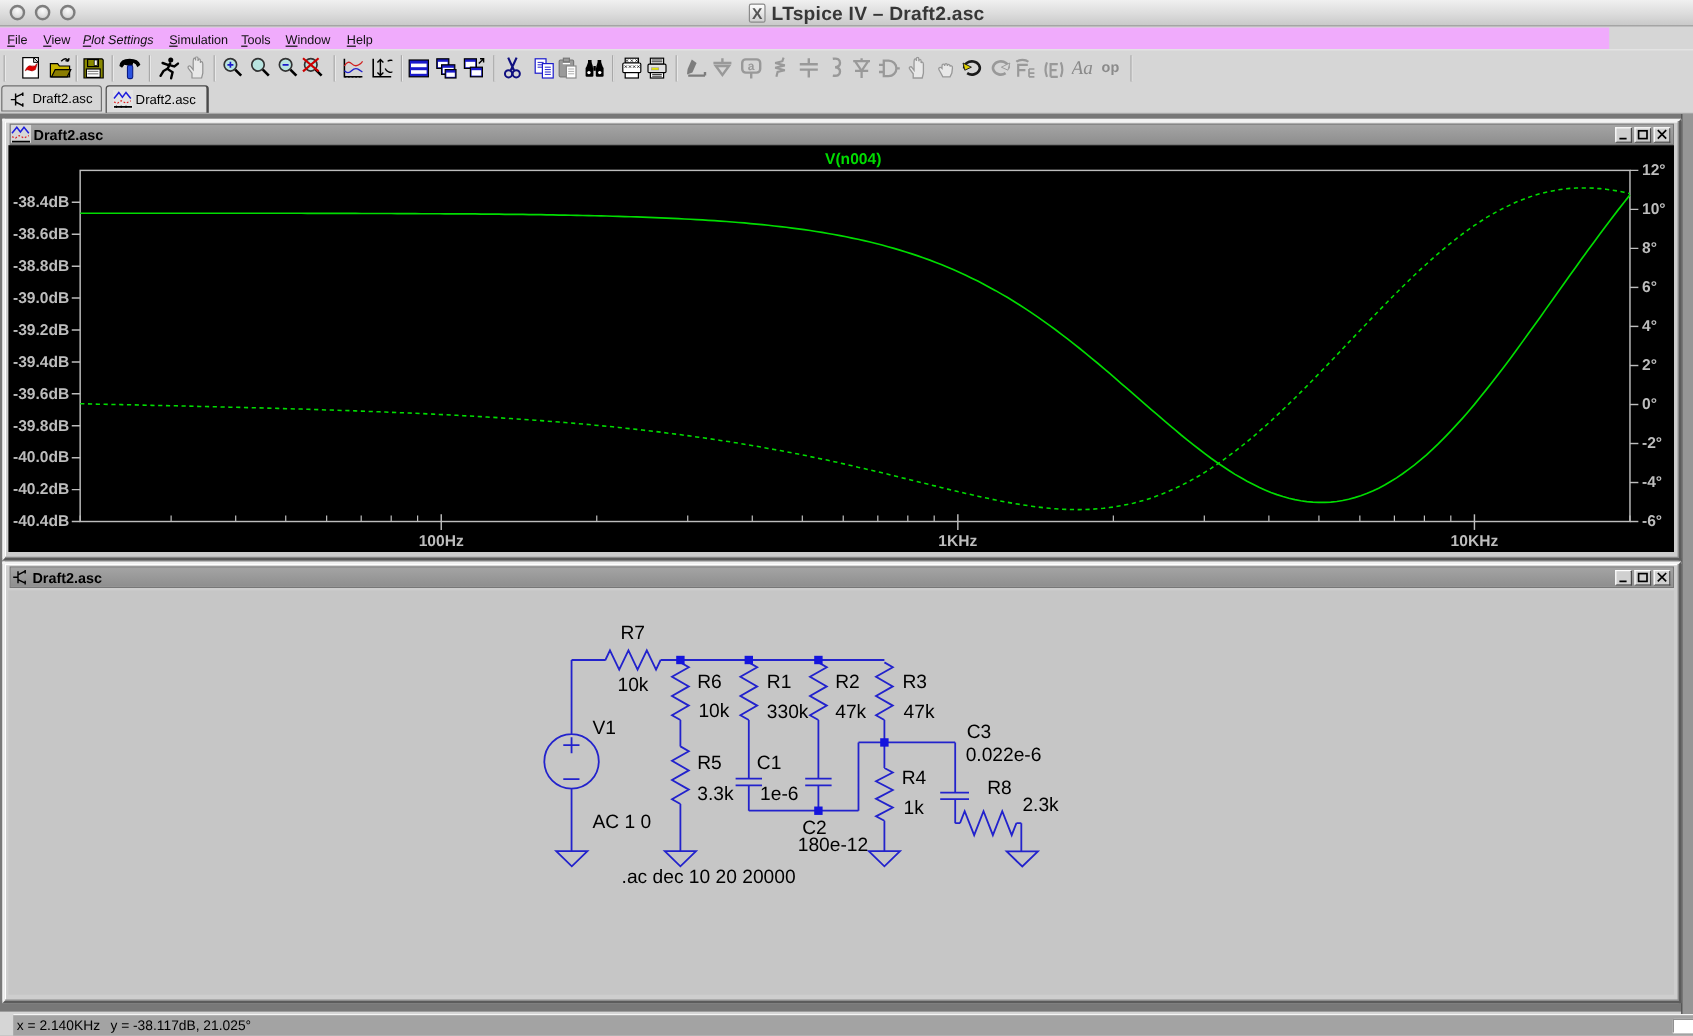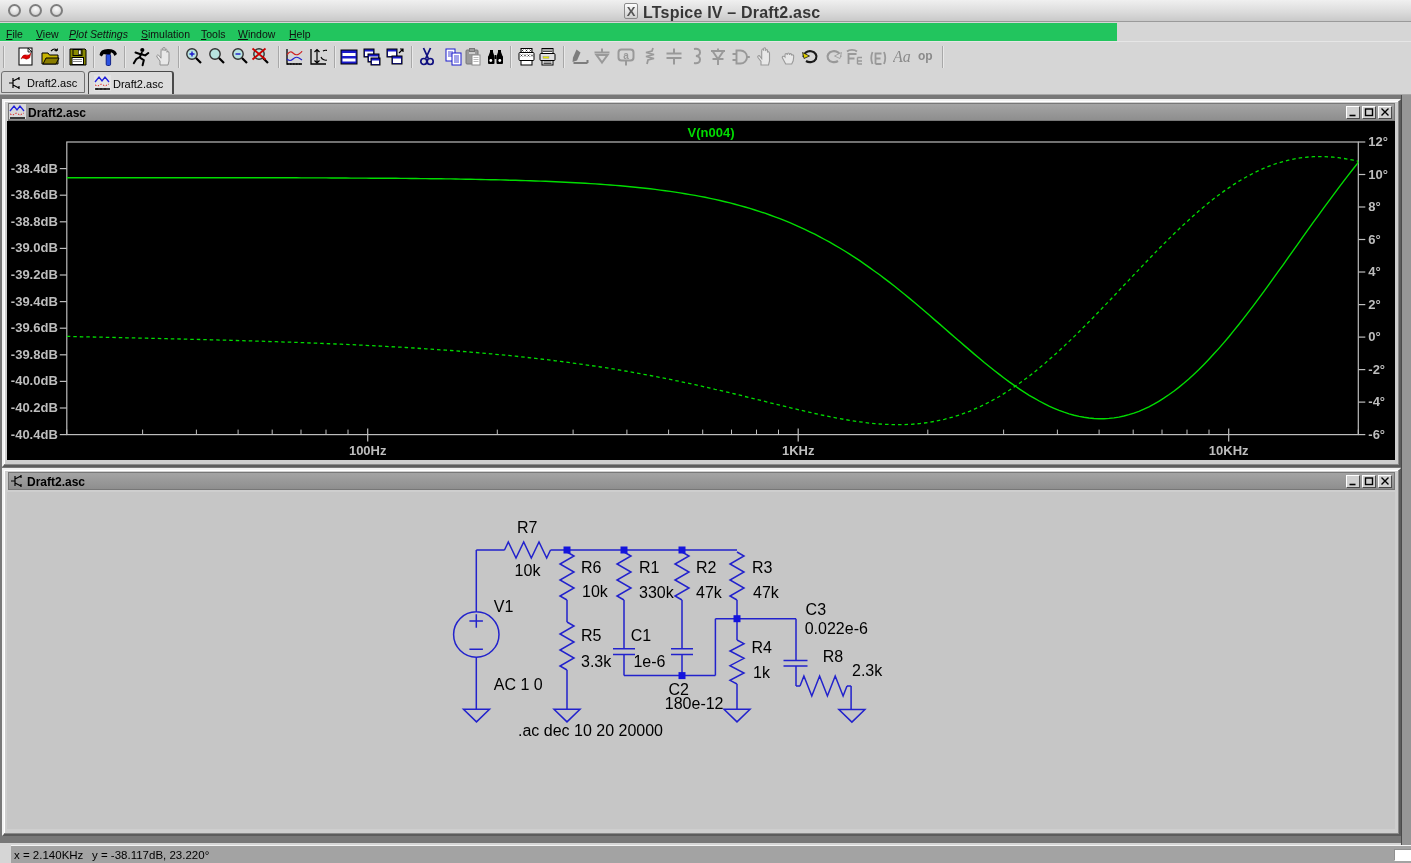--- a/index.html
+++ b/index.html
@@ -1,20 +1,20 @@
 <!DOCTYPE html>
 <html><head><meta charset="utf-8"><style>
 *{margin:0;padding:0;box-sizing:border-box;}
 html,body{width:1411px;height:863px;overflow:hidden;background:#d6d6d6;font-family:"Liberation Sans",sans-serif;}
 .abs{position:absolute;}
 #titlebar{position:absolute;left:0;top:0;width:1411px;height:22px;background:linear-gradient(#f0f0f0,#dcdcdc 55%,#c9c9c9);border-bottom:1px solid #9a9a9a;}
 .circ{position:absolute;top:4px;width:13px;height:13px;border-radius:50%;border:2px solid #7e7e7e;background:radial-gradient(circle at 50% 30%,#fafafa 0%,#e4e4e4 50%,#c6c6c6 100%);box-sizing:border-box;}
 #wtitle{position:absolute;top:4px;left:643px;font-size:16px;font-weight:bold;color:#373737;letter-spacing:0.2px;}
 #xicon{position:absolute;left:624px;top:3px;width:14px;height:16px;background:linear-gradient(#fdfdfd,#cfcfcf);border:1px solid #8a8a8a;border-radius:2px;color:#555;font-size:13px;font-weight:bold;text-align:center;line-height:15px;}
-#menubar{position:absolute;left:0;top:23px;width:1117px;height:18px;background:#22c55e;}
+#menubar{position:absolute;left:0;top:23px;width:1341px;height:18px;background:#f0abfc;}
 .mi{position:absolute;top:5px;font-size:10.5px;color:#111;}
 .mi u{text-decoration:underline;}
 #toolbar{position:absolute;left:0;top:41px;width:1411px;height:30px;background:#d6d6d6;border-top:1px solid #e6e6e6;}
 .tsep{position:absolute;top:4px;width:2px;height:22px;background:#a8a8a8;border-right:1px solid #e8e8e8;}
 .ticon{position:absolute;top:5px;}
 #tabbar{position:absolute;left:0;top:71px;width:1411px;height:24px;background:#d6d6d6;}
 .tab{position:absolute;top:0px;height:22px;border:1px solid #707070;border-radius:3px 3px 0 0;font-size:11px;color:#000;}
 #mdi{position:absolute;left:0;top:95px;width:1411px;height:748px;background:#787878;}
 .cw{position:absolute;background:#cecece;border-top:2px solid #f2f2f2;border-left:2px solid #f2f2f2;border-right:2px solid #5c5c5c;border-bottom:2px solid #5c5c5c;box-shadow:inset -1px -1px 0 #8a8a8a, inset 1px 1px 0 #ffffff;}
 .ctitle{position:absolute;left:4px;right:4px;top:2px;height:18px;background:linear-gradient(#a4a4a4,#8e8e8e);border:1px solid #777;color:#000;font-size:12px;font-weight:bold;}
@@ -396,17 +396,17 @@
         <text x="486.8" y="119.7" font-size="16" fill="#000" font-family="Liberation Sans">V1</text>
         <text x="486.8" y="197.9" font-size="16" fill="#000" font-family="Liberation Sans">AC 1 0</text>
         <text x="815.7" y="170.0" font-size="16" fill="#000" font-family="Liberation Sans">R8</text>
         <text x="845.0" y="183.8" font-size="16" fill="#000" font-family="Liberation Sans">2.3k</text>
         <text x="511.0" y="244.1" font-size="16" fill="#000" font-family="Liberation Sans">.ac dec 10 20 20000</text>
       </svg>
     </div>
   </div>
 <div class="statusbar">
     <span style="position:absolute;left:3px;top:3px;">x = 2.140KHz</span>
-    <span style="position:absolute;left:81px;top:3px;">y = -38.117dB, 23.220°</span>
+    <span style="position:absolute;left:81px;top:3px;">y = -38.117dB, 21.025°</span>
     <div style="position:absolute;left:1383px;top:3px;width:20px;height:12px;background:#fff;border:1px solid #909090;border-bottom-color:#fff;border-right-color:#fff;"></div>
     <svg style="position:absolute;left:1403px;top:3px;" width="8" height="14">
       <path d="M7 2 L1 13 M7 7 L4 13 M7 11 L6 13" stroke="#8a8a8a" stroke-width="1.3"></path>
     </svg>
   </div>
 </body></html>

